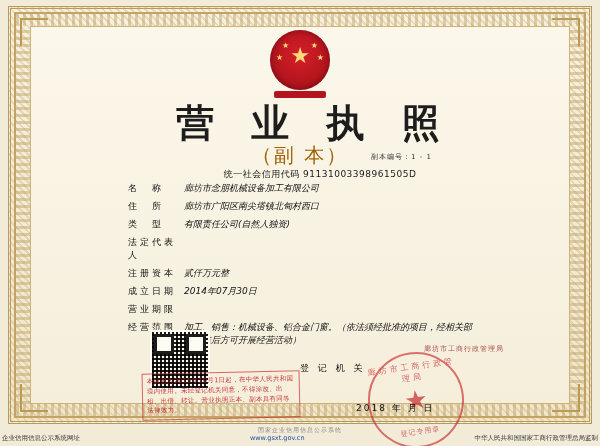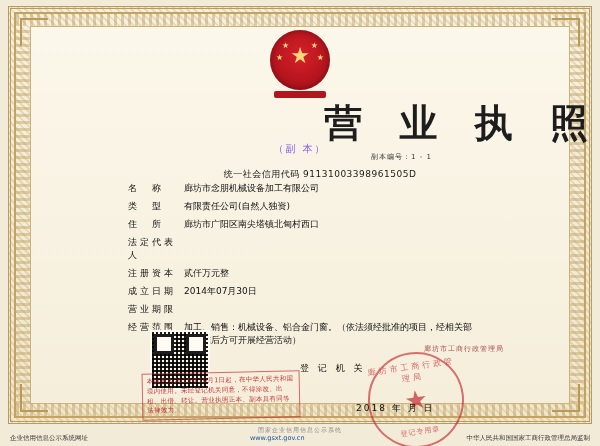--- a/index.html
+++ b/index.html
@@ -108,37 +108,37 @@
     background: #b3141d;
     border-radius: 2px;
   }
 
   
   .title {
     position: absolute;
     left: 0;
     right: 0;
     top: 98px;
-    text-align: right;
+    text-align: center;
     font-size: 38px;
     letter-spacing: 12px;
     font-weight: bold;
     color: #1d1d1d;
     text-indent: 12px;
     font-family: "DejaVu Sans", sans-serif;
     padding-left: 16px;
   }
   .subtitle {
     position: absolute;
     left: 0;
     right: 0;
     top: 142px;
     text-align: center;
-    font-size: 10px;
-    color: #8b5cf6;
+    font-size: 20px;
+    color: #a16207;
     letter-spacing: 2px;
   }
   .serial {
     position: absolute;
     right: 168px;
     top: 152px;
     font-size: 7px;
     color: #333;
     letter-spacing: 1px;
     margin-left: 28px;
@@ -172,20 +172,21 @@
   .row .label {
     width: 56px;
     flex: 0 0 56px;
     letter-spacing: 3px;
     color: #111;
   }
   .row .value {
     flex: 1;
     line-height: 1.35;
     color: #111;
+    font-style: italic;
   }
   .row.scope .value {
     line-height: 1.4;
   }
 
   
   .reg-auth {
     position: absolute;
     left: 300px;
     top: 362px;
@@ -288,21 +289,21 @@
   }
 
   
   .footer {
     position: absolute;
     left: 0;
     right: 0;
     bottom: 3px;
     display: flex;
     justify-content: space-between;
-    padding: 0 10px;
+    padding: 0 2px;
     font-size: 6.5px;
     color: #333;
   }
   .footer .mid {
     color: #1b4ea0;
   }
   .watermark {
     position: absolute;
     left: 0;
     right: 0;
@@ -363,26 +364,26 @@
   <div class="subtitle">（副 本）</div>
   <div class="serial">副本编号：1 - 1</div>
   <div class="credit-code">统一社会信用代码 91131003398961505D</div>
 
   <div class="fields">
     <div class="row">
       <div class="label">名　称</div>
       <div class="value">廊坊市念朋机械设备加工有限公司</div>
     </div>
     <div class="row">
+      <div class="label">住　所</div>
+      <div class="value">廊坊市广阳区南尖塔镇北甸村西口</div>
+    </div>
+    <div class="row">
       <div class="label">类　型</div>
       <div class="value">有限责任公司(自然人独资)</div>
-    </div>
-    <div class="row">
-      <div class="label">住　所</div>
-      <div class="value">廊坊市广阳区南尖塔镇北甸村西口</div>
     </div>
     <div class="row">
       <div class="label">法定代表人</div>
     </div>
     <div class="row">
       <div class="label">注册资本</div>
       <div class="value">贰仟万元整</div>
     </div>
     <div class="row">
       <div class="label">成立日期</div>

